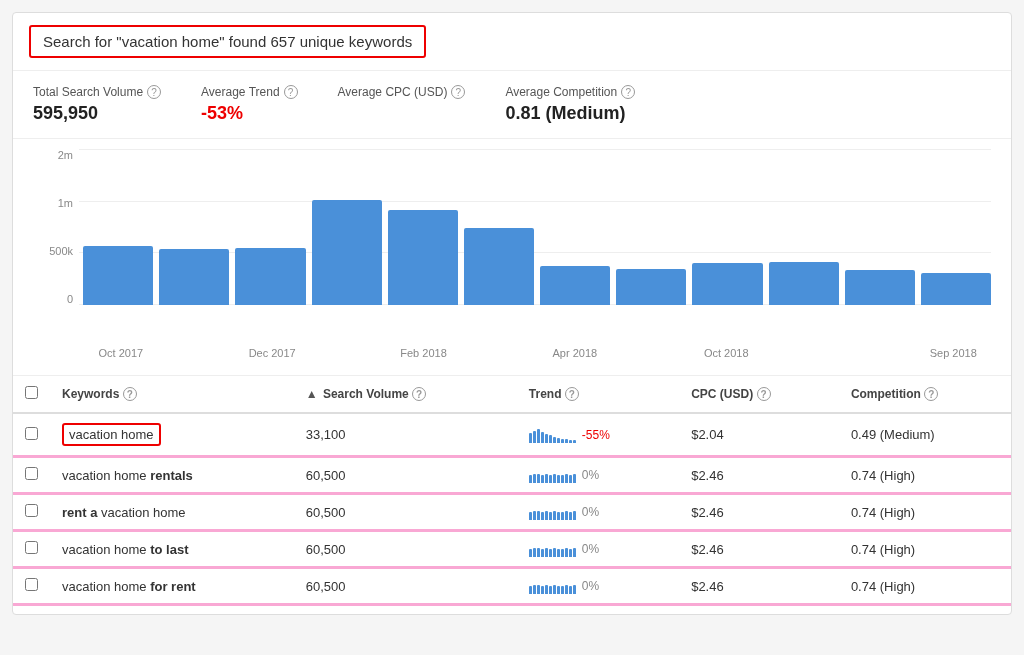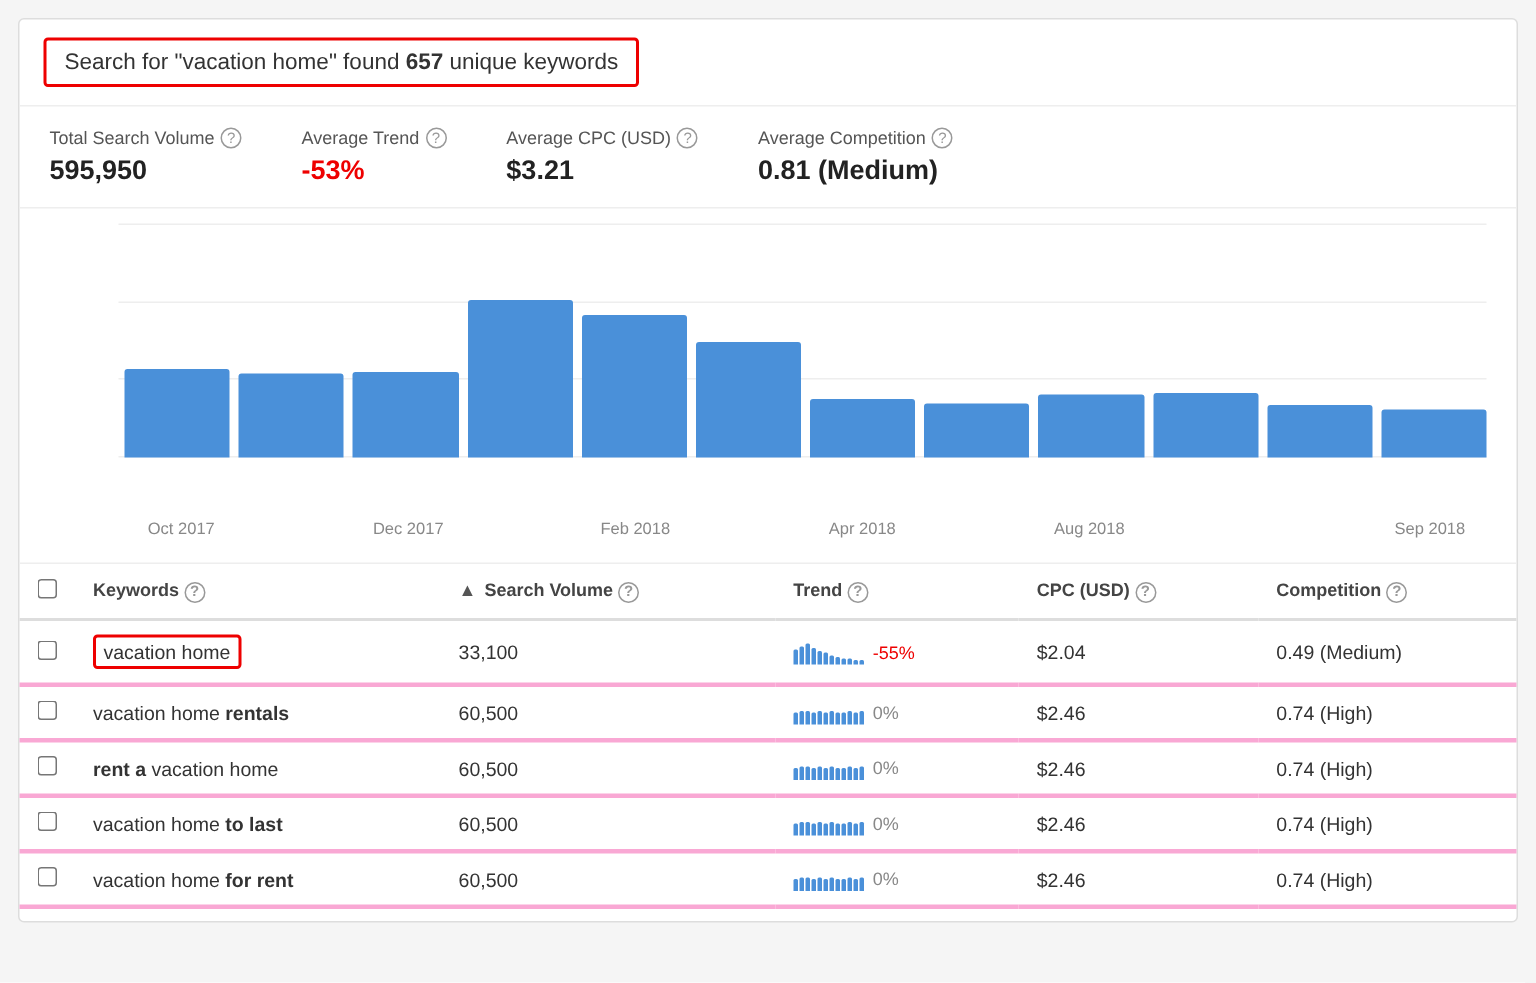--- a/index.html
+++ b/index.html
@@ -24,21 +24,21 @@
     }
     .header-bar .title-box {
       border: 2px solid #e00;
       border-radius: 3px;
       display: inline-block;
       padding: 6px 12px;
       font-size: 15px;
       color: #333;
     }
     .header-bar .title-box strong {
-      font-weight: 700;
+      font-weight: 400;
     }
     .stats-row {
       display: flex;
       padding: 14px 20px;
       border-bottom: 1px solid #eee;
       gap: 40px;
     }
     .stat-item {}
     .stat-label {
       font-size: 12px;
@@ -238,33 +238,38 @@
         <span>Average Trend</span>
         <span class="info-icon">?</span>
       </div>
       <div class="stat-value negative">-53%</div>
     </div>
     <div class="stat-item">
       <div class="stat-label">
         <span>Average CPC (USD)</span>
         <span class="info-icon">?</span>
       </div>
-      <div class="stat-value">$3.21</div>
     </div>
     <div class="stat-item">
       <div class="stat-label">
         <span>Average Competition</span>
         <span class="info-icon">?</span>
       </div>
       <div class="stat-value">0.81 (Medium)</div>
     </div>
   </div>
 
   <div class="chart-section">
     <div class="chart-area">
+      <div class="y-axis">
+        <span class="y-label">2m</span>
+        <span class="y-label">1m</span>
+        <span class="y-label">500k</span>
+        <span class="y-label">0</span>
+      </div>
       <div class="chart-grid">
         <div class="grid-line"></div>
         <div class="grid-line"></div>
         <div class="grid-line"></div>
         <div class="grid-line"></div>
       </div>
       <div class="bars-container" id="bars-container">
       <div class="bar-group">
             <div class="bar" style="height: 58.8px;"></div>
           </div>
@@ -305,21 +310,21 @@
     </div>
     <div class="x-labels" id="x-labels">
     <span class="x-label">Oct 2017</span>
         <span class="x-label"></span>
         <span class="x-label">Dec 2017</span>
         <span class="x-label"></span>
         <span class="x-label">Feb 2018</span>
         <span class="x-label"></span>
         <span class="x-label">Apr 2018</span>
         <span class="x-label"></span>
-        <span class="x-label">Aug 2018</span>
+        <span class="x-label">Oct 2018</span>
         <span class="x-label"></span>
         <span class="x-label"></span>
         <span class="x-label">Sep 2018</span>
       </div>
   </div>
 
   <div class="table-section">
     <table>
       <thead>
         <tr>

